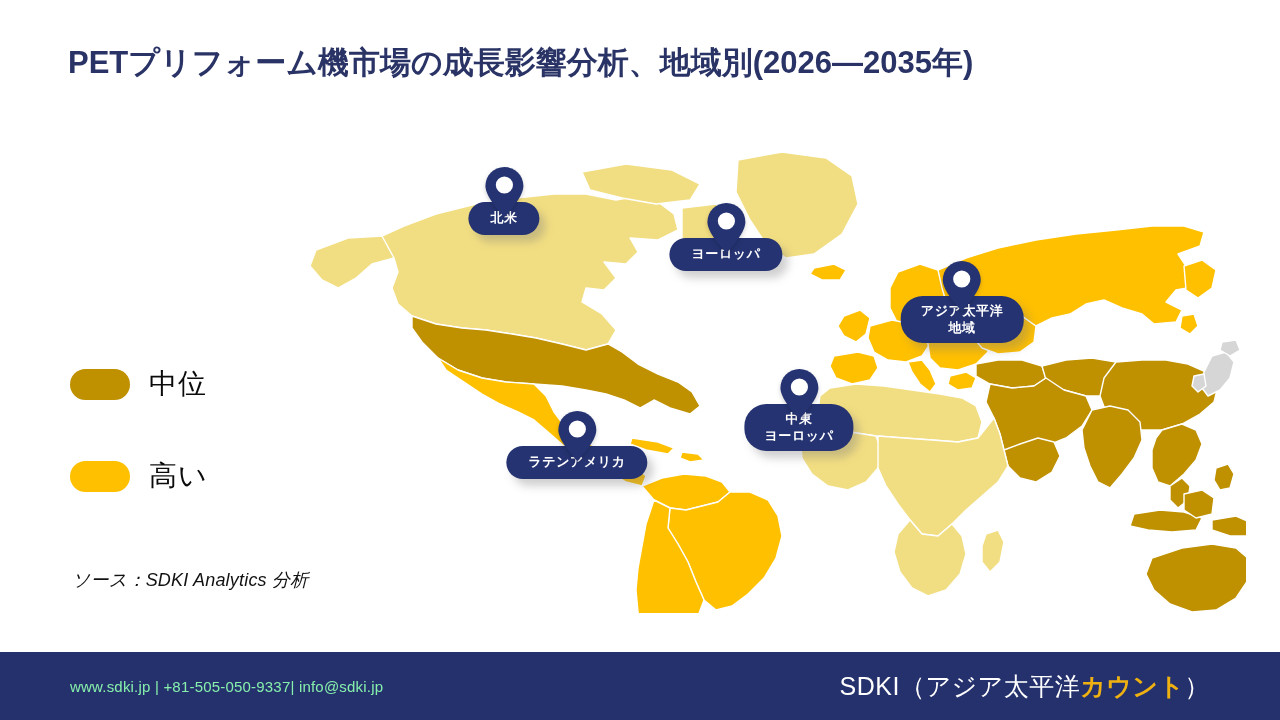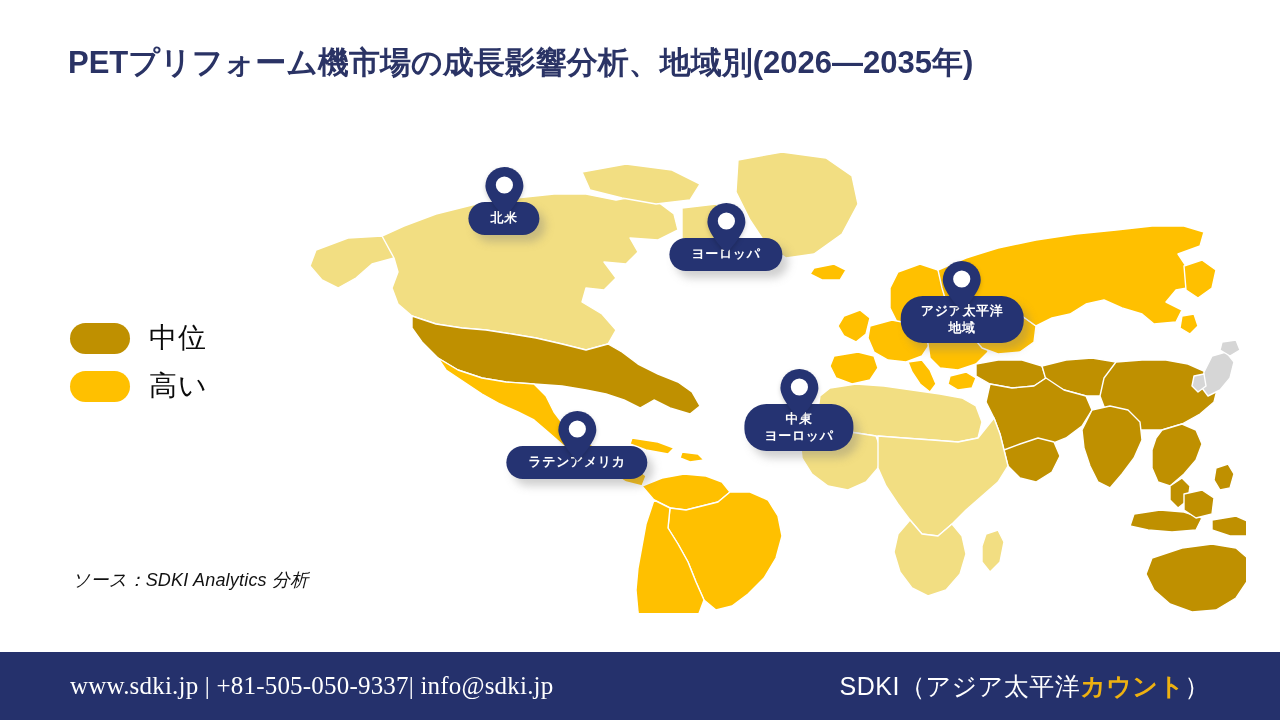--- a/index.html
+++ b/index.html
@@ -38,20 +38,21 @@
     position: absolute;
     left: 70px;
     top: 315px;
     width: 230px;
   }
   .legend-row {
     display: flex;
     align-items: center;
     height: 46px;
     margin-bottom: 2px;
+    margin-top: 46px;
   }
   .legend-swatch {
     width: 60px;
     height: 31px;
     border-radius: 16px;
     flex: 0 0 auto;
   }
   .legend-label {
     margin-left: 19px;
     font-size: 28px;
@@ -121,24 +122,23 @@
     bottom: 0;
     width: 1280px;
     height: 68px;
     background: #25316c;
     display: flex;
     align-items: center;
     justify-content: space-between;
     padding: 0 70px;
   }
   #footer-left {
-    font-size: 25px;
-    color: #ffffff;
+    font-size: 15px;
+    color: #86efac;
     letter-spacing: .2px;
-    font-family: Liberation Serif, serif;
   }
   #footer-right {
     font-size: 25px;
     color: #ffffff;
     letter-spacing: .5px;
     display: flex;
     align-items: baseline;
   }
   #footer-right .brand-gold { color: #eeb111; font-weight: bold; margin: 0 0; }
 </style>

